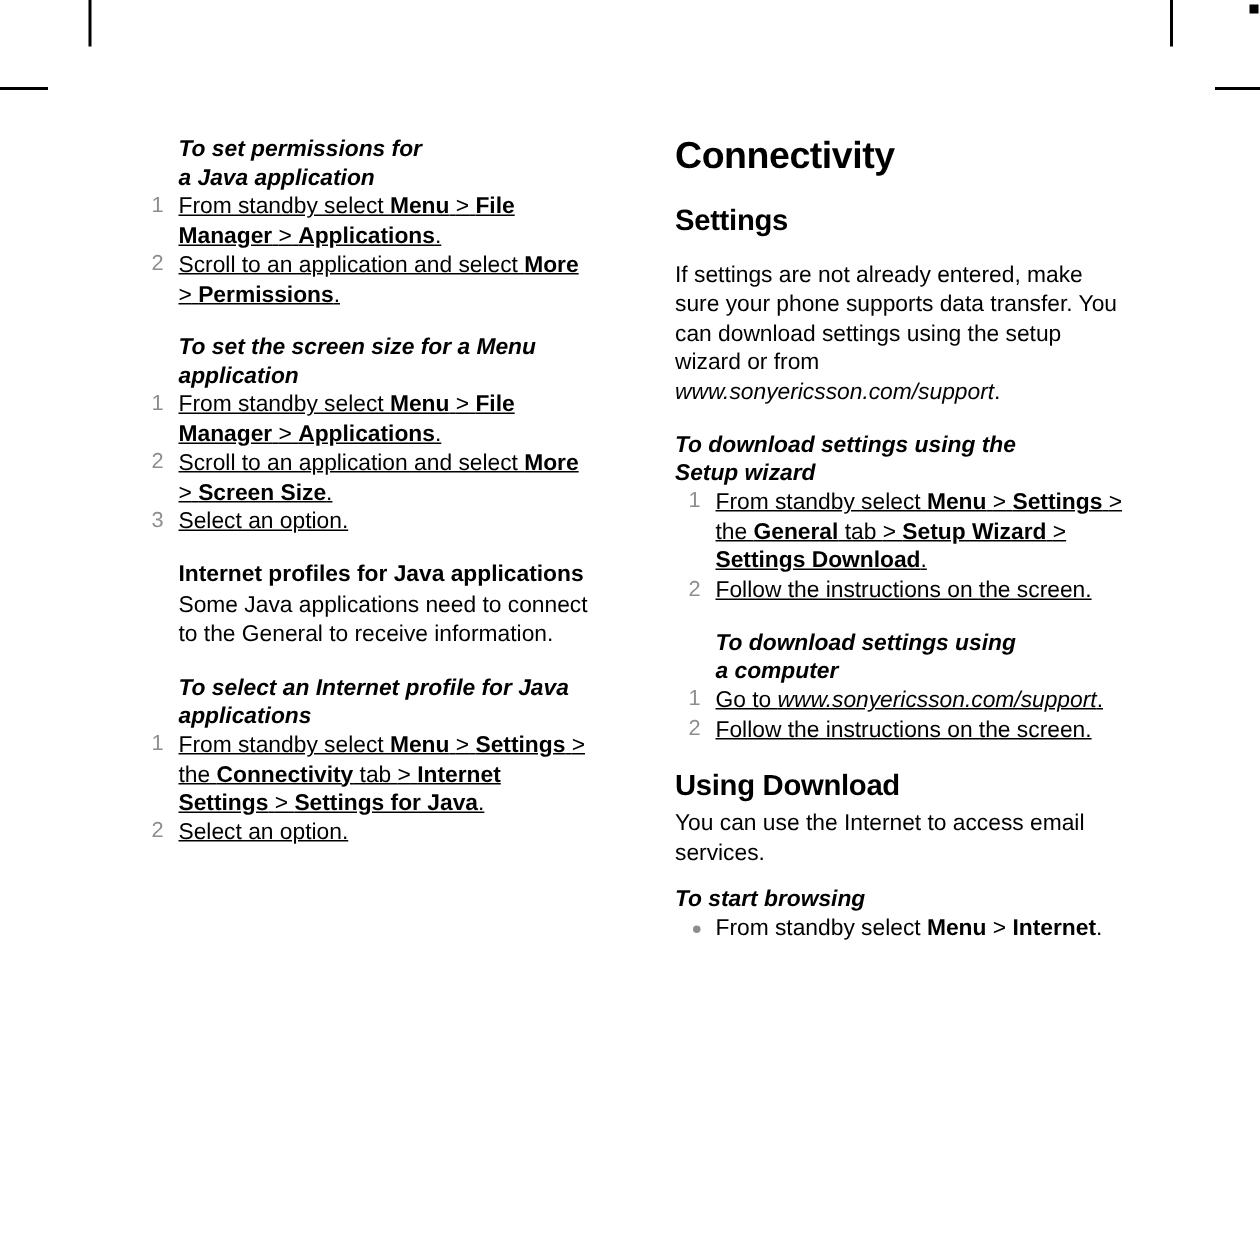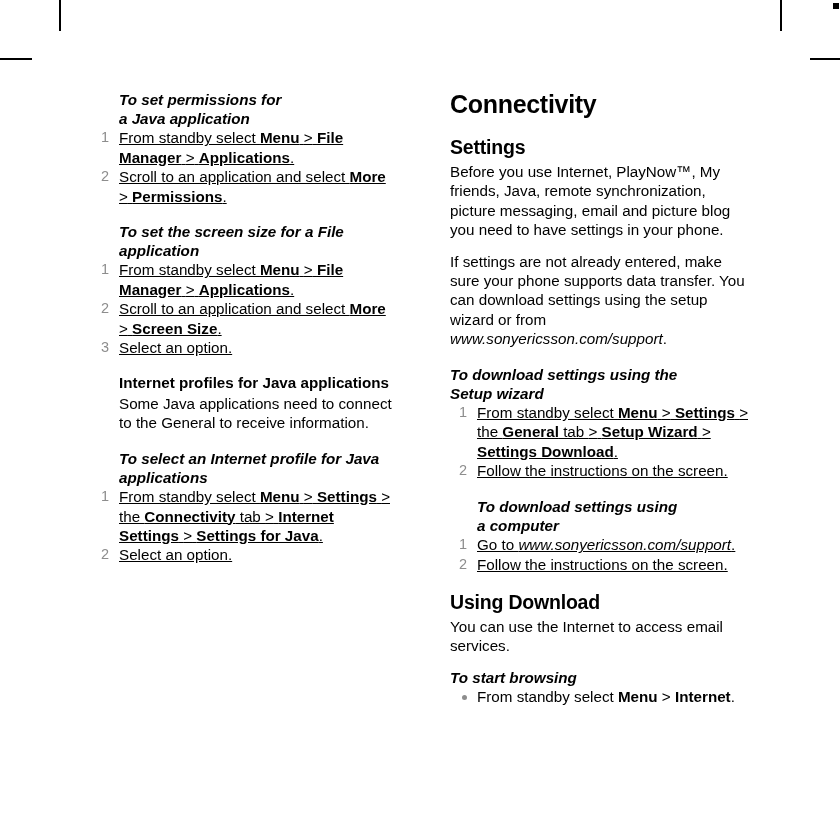--- a/index.html
+++ b/index.html
@@ -274,21 +274,21 @@
         <div class="h-proc indent">a Java application</div>
         <ol class="steps">
           <li>From standby select <b>Menu</b> <span class="gt">&gt;</span> <b>File Manager</b> <span class="gt">&gt;</span> <b>Applications</b>.</li>
           <li>Scroll to an application and select <b>More</b> <span class="gt">&gt;</span> <b>Permissions</b>.</li>
         </ol>
       </div>
 
       <div class="gap-md"></div>
 
       <div>
-        <div class="h-proc indent">To set the screen size for a File</div>
+        <div class="h-proc indent">To set the screen size for a Menu</div>
         <div class="h-proc indent">application</div>
         <ol class="steps">
           <li>From standby select <b>Menu</b> <span class="gt">&gt;</span> <b>File Manager</b> <span class="gt">&gt;</span> <b>Applications</b>.</li>
           <li>Scroll to an application and select <b>More</b> <span class="gt">&gt;</span> <b>Screen Size</b>.</li>
           <li>Select an option.</li>
         </ol>
       </div>
 
       <div class="gap-md"></div>
 
@@ -308,21 +308,20 @@
         </ol>
       </div>
 
     </div>
 
     <div class="col col-right">
 
       <h1 class="h1">Connectivity</h1>
 
       <h2 class="h2">Settings</h2>
-      <p class="body">Before you use Internet, PlayNow™, My friends, Java, remote synchronization, picture messaging, email and picture blog you need to have settings in your phone.</p>
 
       <div class="gap-sm"></div>
 
       <p class="body">If settings are not already entered, make sure your phone supports data transfer. You can download settings using the setup wizard or from <i>www.sonyericsson.com/support</i>.</p>
 
       <div class="gap-md"></div>
 
       <div>
         <div class="h-proc">To download settings using the</div>
         <div class="h-proc">Setup wizard</div>

